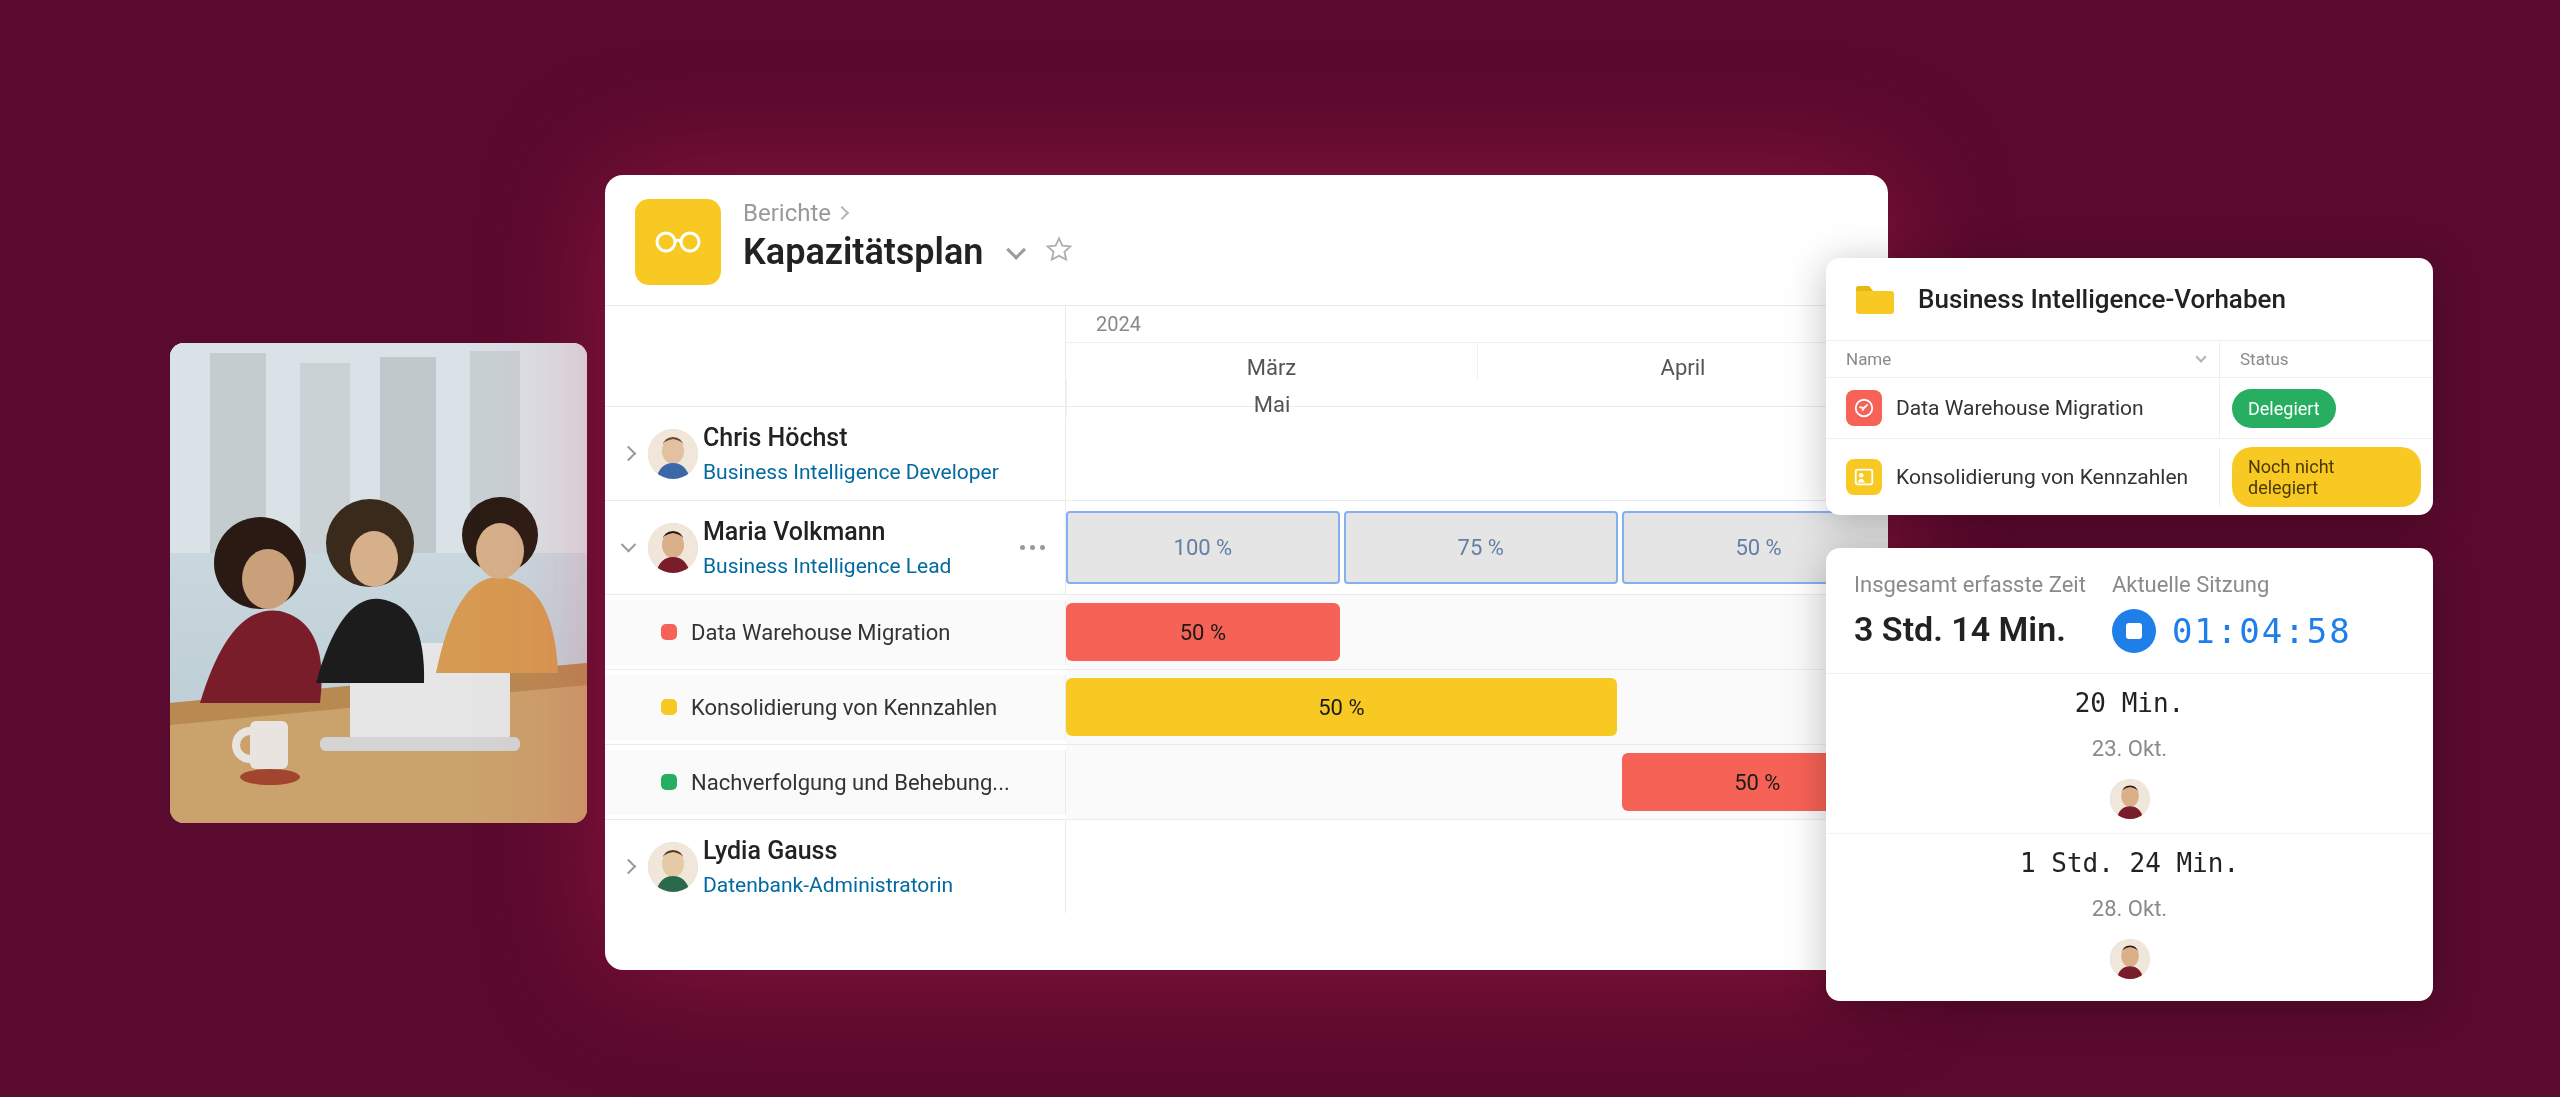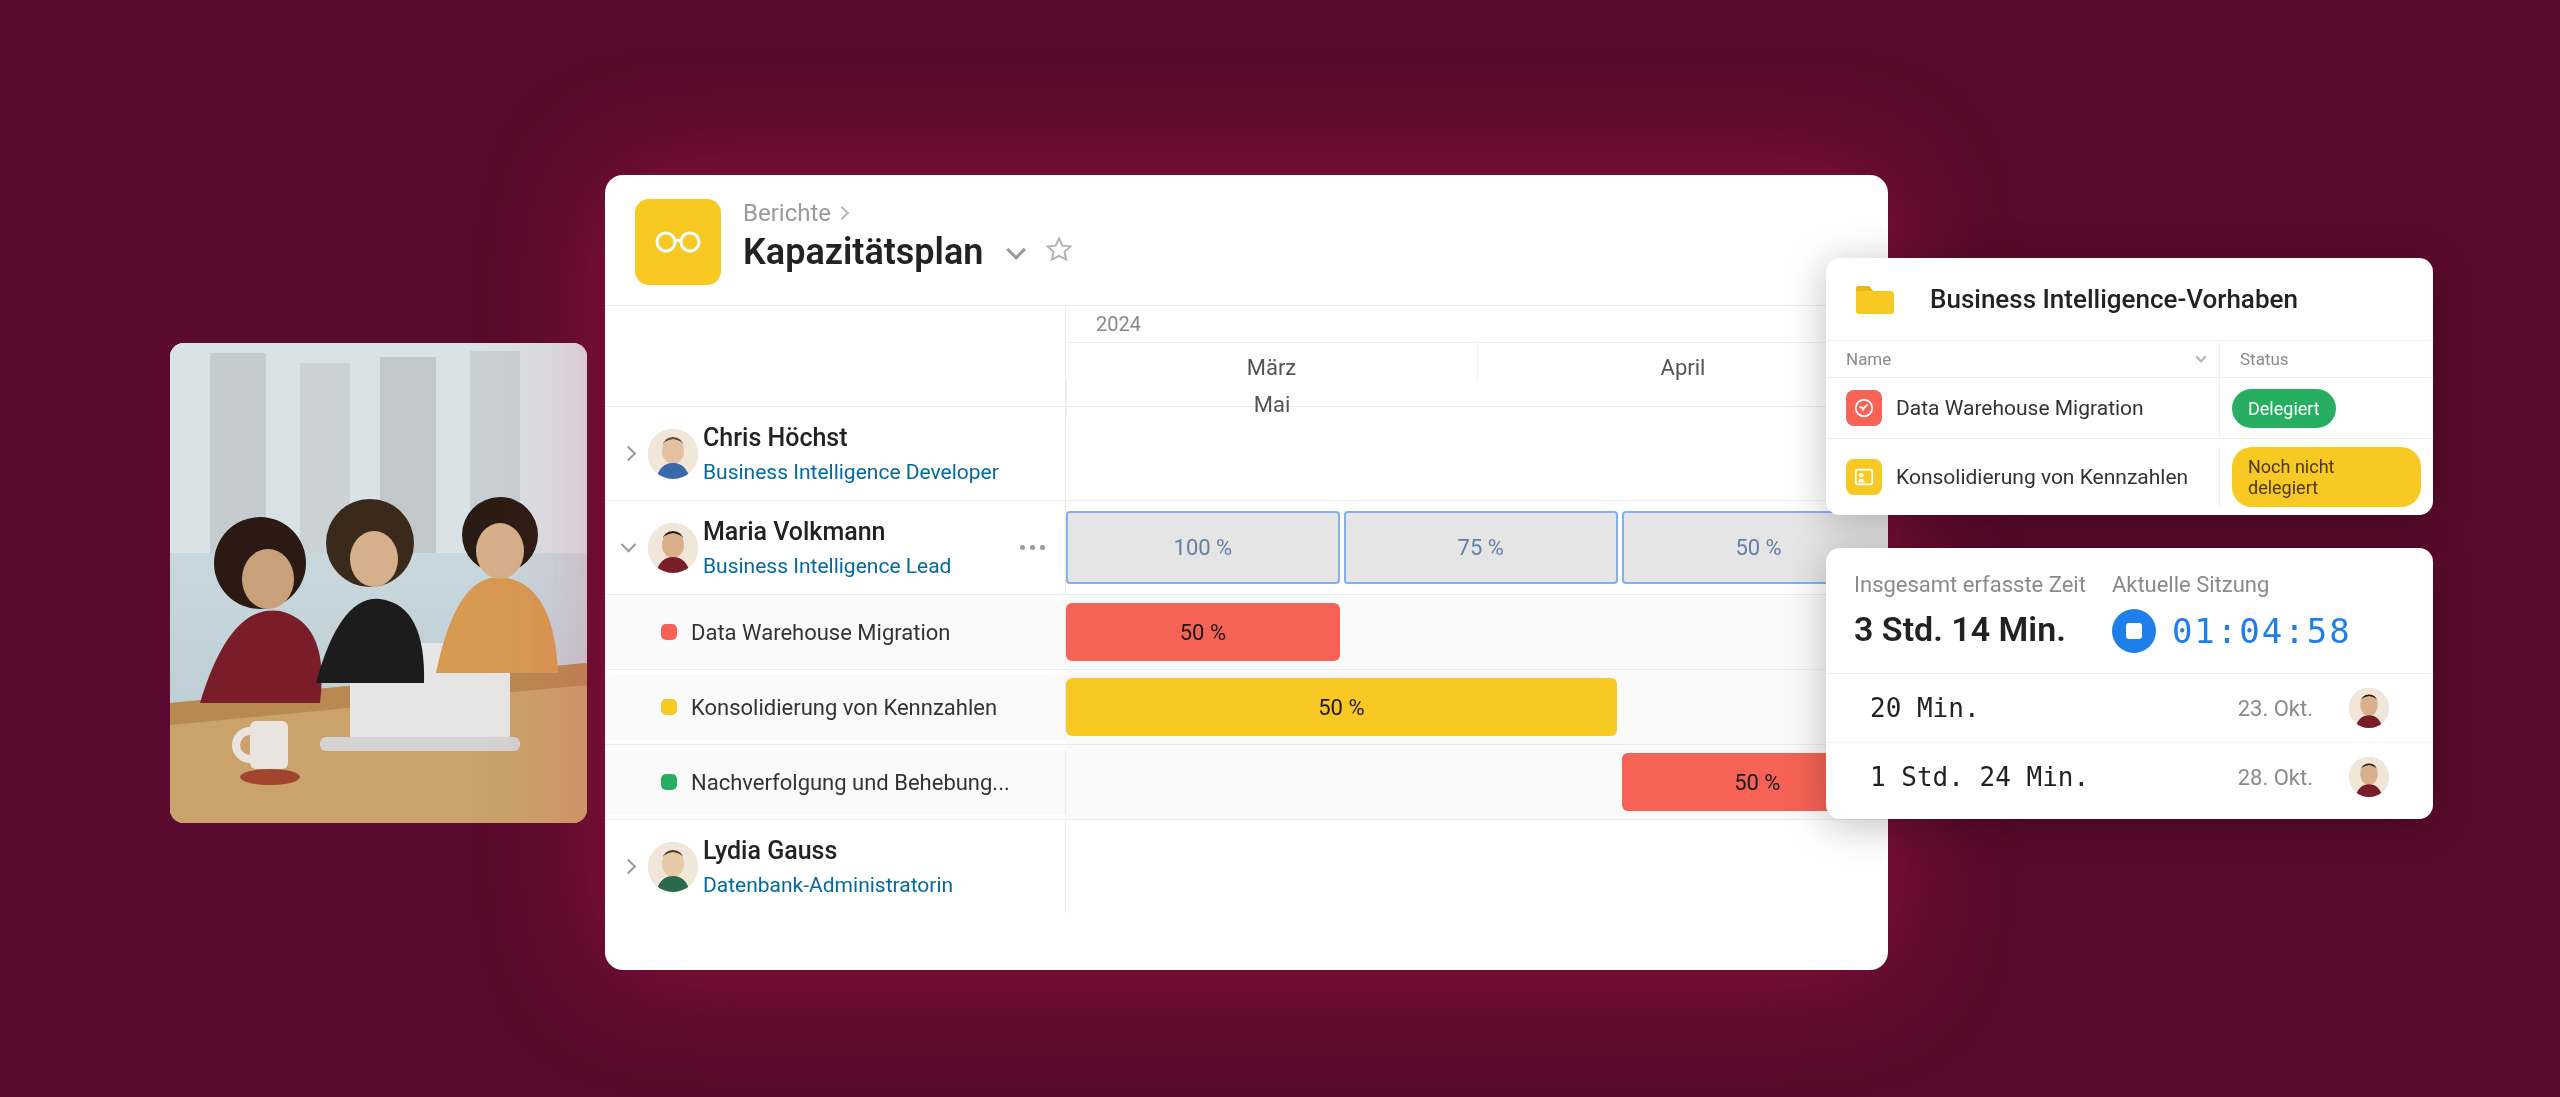--- a/index.html
+++ b/index.html
@@ -214,21 +214,21 @@
   }
   .bi-header {
     display: flex; align-items: center; gap: 18px;
     padding: 16px 24px;
   }
   .folder-icon {
     width: 50px; height: 50px; border-radius: 8px;
     display:flex;align-items:center;justify-content:center;
   }
   .folder-icon svg { width: 42px; height: 36px; }
-  .bi-title { font-size: 26px; font-weight: 500; color: #222; margin-left: 12px; }
+  .bi-title { font-size: 26px; font-weight: 500; color: #222; }
   .bi-cols {
     display: grid;
     grid-template-columns: 1fr 213px;
     font-size: 17px;
     color: #8a8a8a;
     border-top: 1px solid #efefef;
   }
   .bi-cols > div { padding: 8px 20px; border-right: 1px solid #efefef; position: relative; }
   .bi-cols > div:last-child { border-right: none; }
   .col-chev {
@@ -295,23 +295,24 @@
   }
   .stop-btn span { width: 16px; height: 16px; background: #fff; border-radius: 3px; }
   .session-time {
     font-family: ui-monospace, "SFMono-Regular", Menlo, monospace;
     font-size: 34px;
     color: #1f7fe8;
     letter-spacing: 2px;
   }
   .time-row {
     display: flex; align-items: center;
-    padding: 14px 44px;
-    gap: 36px;
+    padding: 14px 28px;
+    gap: 18px;
     border-top: 1px solid #f2f2f2;
+    flex-direction: column;
   }
   .time-row:first-of-type { border-top: none; }
   .tr-dur {
     font-family: ui-monospace, "SFMono-Regular", Menlo, monospace;
     font-size: 26px; color: #222; flex: 1;
   }
   .tr-date { font-size: 22px; color: #8a8a8a; }
   .tr-av {
     width: 40px; height: 40px; border-radius: 50%;
     background: #e8d4c4; overflow: hidden; display:flex;align-items:flex-end;justify-content:center;

